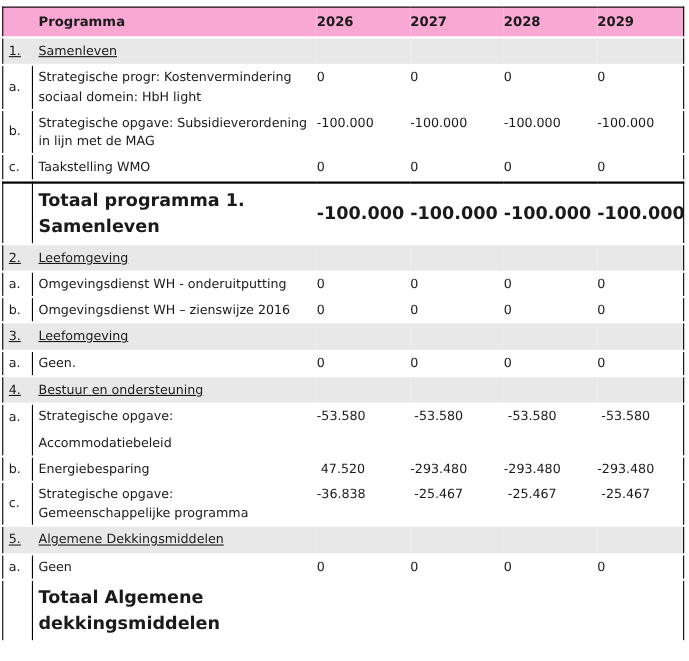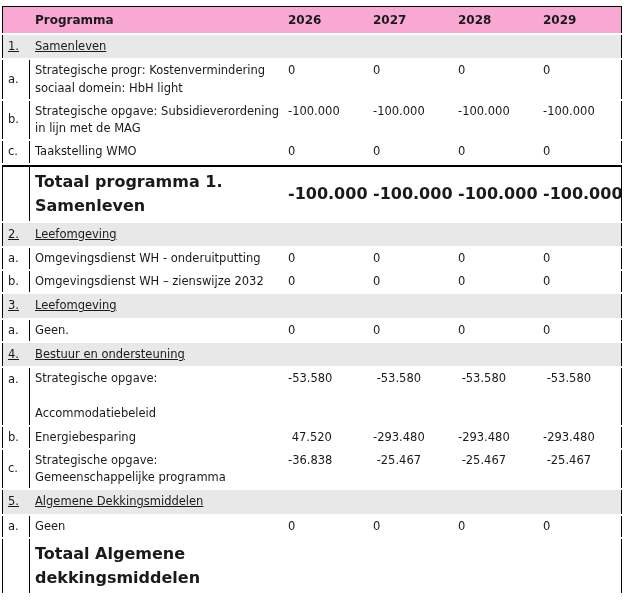--- a/index.html
+++ b/index.html
@@ -42,21 +42,21 @@
   tr.row-total td {
     font-weight: bold; font-size: 16px;
     vertical-align: middle;
     padding-top: 3px; padding-bottom: 3px;
   }
   tr.row-total td.cell-num { border-right: 1px solid #000; }
 
   tr.top-border td    { border-top: 2px solid #000; }
 
   .label-line { display: block; }
-  .line-gap { margin-top: 18px; }
+  .line-gap { margin-top: 7px; }
 </style>
 </head>
 <body>
 
 <table class="budget">
   <colgroup>
     <col style="width:28px">
       <col style="width:258px">
     <col style="width:85px">
       <col style="width:85px">
@@ -136,21 +136,21 @@
           <span class="label-line">Omgevingsdienst WH - onderuitputting</span>
         </td>
         <td class="val"><span>0</span></td>
         <td class="val"><span>0</span></td>
         <td class="val"><span>0</span></td>
         <td class="val"><span>0</span></td>
       </tr>
       <tr class="row-item">
         <td class="cell-num"><span>b.</span></td>
         <td class="cell-label">
-          <span class="label-line">Omgevingsdienst WH – zienswijze 2032</span>
+          <span class="label-line">Omgevingsdienst WH – zienswijze 2016</span>
         </td>
         <td class="val"><span>0</span></td>
         <td class="val"><span>0</span></td>
         <td class="val"><span>0</span></td>
         <td class="val"><span>0</span></td>
       </tr>
       <tr class="row-section" style="background: rgb(232, 232, 232);">
         <td class="cell-num"><span class="u">3.</span></td>
         <td class="cell-label"><span class="u">Leefomgeving</span></td>
         <td></td>

